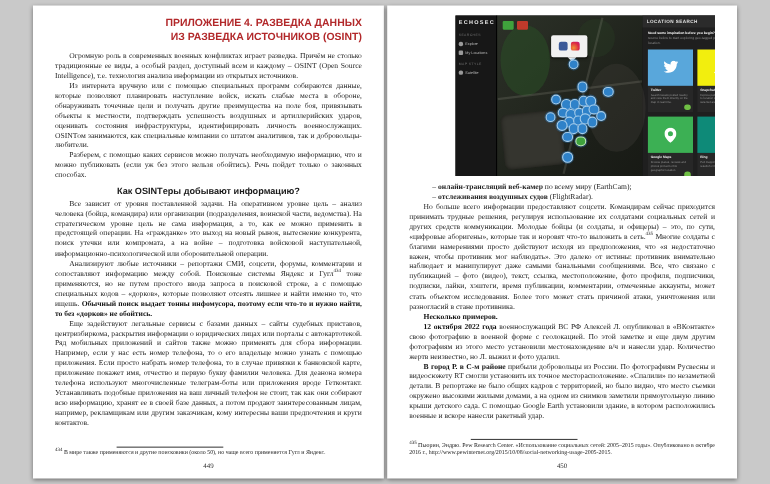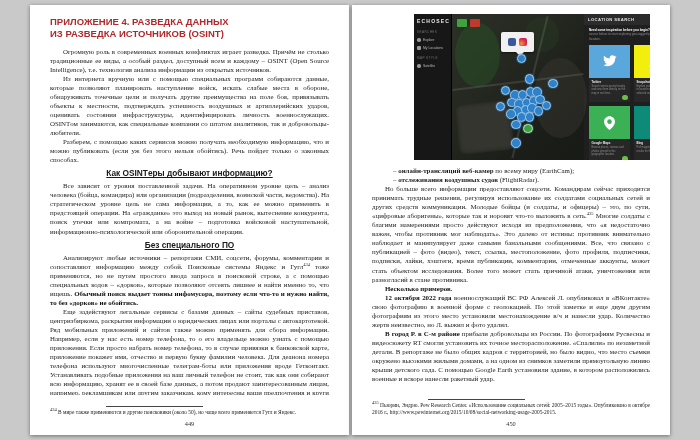--- a/index.html
+++ b/index.html
@@ -1,22 +1,22 @@
 <!DOCTYPE html>
 <html><head>
 <meta charset="utf-8">
 <style>
   html,body{margin:0;padding:0;overflow:hidden;}
   body{width:700px;height:440px;background:#c9c9c9;position:relative;font-family:"Liberation Serif",serif;}
   .page{position:absolute;top:5px;height:430px;background:#ffffff;box-shadow:0 1px 4px rgba(0,0,0,.45);}
   .page-left{left:30px;width:319px;}
   .page-right{left:352px;width:318px;}
   .page-inner{position:absolute;left:20px;right:20px;top:9px;bottom:40px;overflow:hidden;}
-  .doc-title{font-family:"Liberation Sans",sans-serif;font-weight:bold;font-size:9.5px;line-height:1.3;color:#b2282a;text-align:left;margin:2px 0 6px 0;}
-  .sec-head{font-family:"Liberation Sans",sans-serif;font-weight:bold;font-size:8.3px;color:#1a1a1a;text-align:center;margin:4px 0 3px 0;text-decoration:underline;}
+  .doc-title{font-family:"Liberation Sans",sans-serif;font-weight:bold;font-size:9.5px;line-height:1.3;color:#b2282a;text-align:right;margin:2px 0 6px 0;}
+  .sec-head{font-family:"Liberation Sans",sans-serif;font-weight:bold;font-size:8.3px;color:#1a1a1a;text-align:center;margin:4px 0 3px 0;}
   p.body{margin:0;font-size:6.9px;line-height:1.31;color:#1d1d1d;text-align:justify;text-indent:13px;}
   p.body b{color:#111;}
   sup{font-size:4.5px;line-height:0;}
   p.bullet{margin:0 0 0 30px;font-size:6.9px;line-height:1.31;color:#1d1d1d;text-align:justify;text-indent:-9px;}
   .examples{margin:0;font-size:6.9px;line-height:1.31;color:#111;text-indent:13px;font-weight:bold;}
   .footer{position:absolute;left:20px;right:20px;bottom:8px;}
   .fn-rule{width:97px;margin-left:56px;border:0;border-top:1px solid #444;margin-bottom:2px;}
   .fn-text{font-size:5.4px;line-height:1.3;color:#222;text-align:justify;}
   .pgnum{text-align:center;font-size:6.3px;color:#333;margin-top:4px;}
   
@@ -70,21 +70,20 @@
   <div class="page-inner">
     <div class="doc-title">
       <div>ПРИЛОЖЕНИЕ 4. РАЗВЕДКА ДАННЫХ</div>
       <div>ИЗ РАЗВЕДКА ИСТОЧНИКОВ (OSINT)</div>
     </div>
     <p class="body">Огромную роль в современных военных конфликтах играет разведка. Причём не столько традиционные ее виды, а особый раздел, доступный всем и каждому – OSINT (Open Source Intelligence), т.е. технология анализа информации из открытых источников.</p>
     <p class="body">Из интернета вручную или с помощью специальных программ собираются данные, которые позволяют планировать наступление войск, искать слабые места в обороне, обнаруживать точечные цели и получать другие преимущества на поле боя, привязывать объекты к местности, подтверждать успешность воздушных и артиллерийских ударов, оценивать состояния инфраструктуры, идентифицировать личность военнослужащих. OSINTом занимаются, как специальные компании со штатом аналитиков, так и добровольцы-любители.</p>
     <p class="body">Разберем, с помощью каких сервисов можно получать необходимую информацию, что и можно публиковать (если уж без этого нельзя обойтись). Речь пойдет только о законных способах.</p>
     <div class="sec-head">Как OSINTеры добывают информацию?</div>
     <p class="body">Все зависит от уровня поставленной задачи. На оперативном уровне цель – анализ человека (бойца, командира) или организации (подразделения, воинской части, ведомства). На стратегическом уровне цель не сама информация, а то, как ее можно применить в предстоящей операции. На «гражданке» это выход на новый рынок, вытеснение конкурента, поиск утечки или компромата, а на войне – подготовка войсковой наступательной, информационно-психологической или оборонительной операции.</p>
-    <div class="sec-head">Без специального ПО</div>
     <p class="body"><span>Анализируют любые источники – репортажи СМИ, соцсети, форумы, комментарии и сопоставляют информацию между собой. Поисковые системы Яндекс и Гугл</span><sup>434</sup><span> тоже применяются, но не путем простого ввода запроса в поисковой строке, а с помощью специальных кодов – «дорков», которые позволяют отсеять лишнее и найти именно то, что ищешь. </span><b>Обычный поиск выдает тонны инфомусора, поэтому если что-то и нужно найти, то без «дорков» не обойтись.</b></p>
     <p class="body">Еще задействуют легальные сервисы с базами данных – сайты судебных приставов, центризбиркома, раскрытия информации о юридических лицах или порталы с автокартотекой. Ряд мобильных приложений и сайтов также можно применять для сбора информации. Например, если у нас есть номер телефона, то о его владельце можно узнать с помощью приложения. Если просто набрать номер телефона, то в случае привязки к банковской карте, приложение покажет имя, отчество и первую букву фамилии человека. Для деанона номера телефона используют многочисленные телеграм-боты или приложения вроде Гетконтакт. Устанавливать подобные приложения на ваш личный телефон не стоит, так как они собирают всю информацию, хранят ее в своей базе данных, а потом продают заинтересованным лицам, например, рекламщикам или другим заказчикам, кому интересны ваши предпочтения и круги контактов.</p>
 
   </div>
   <div class="footer">
     <hr class="fn-rule">
     <div class="fn-text"><sup>434</sup><span> В мире также применяются и другие поисковики (около 50), но чаще всего применяется Гугл и Яндекс.</span></div>
     <div class="pgnum">449</div>
   </div>
 </div>

